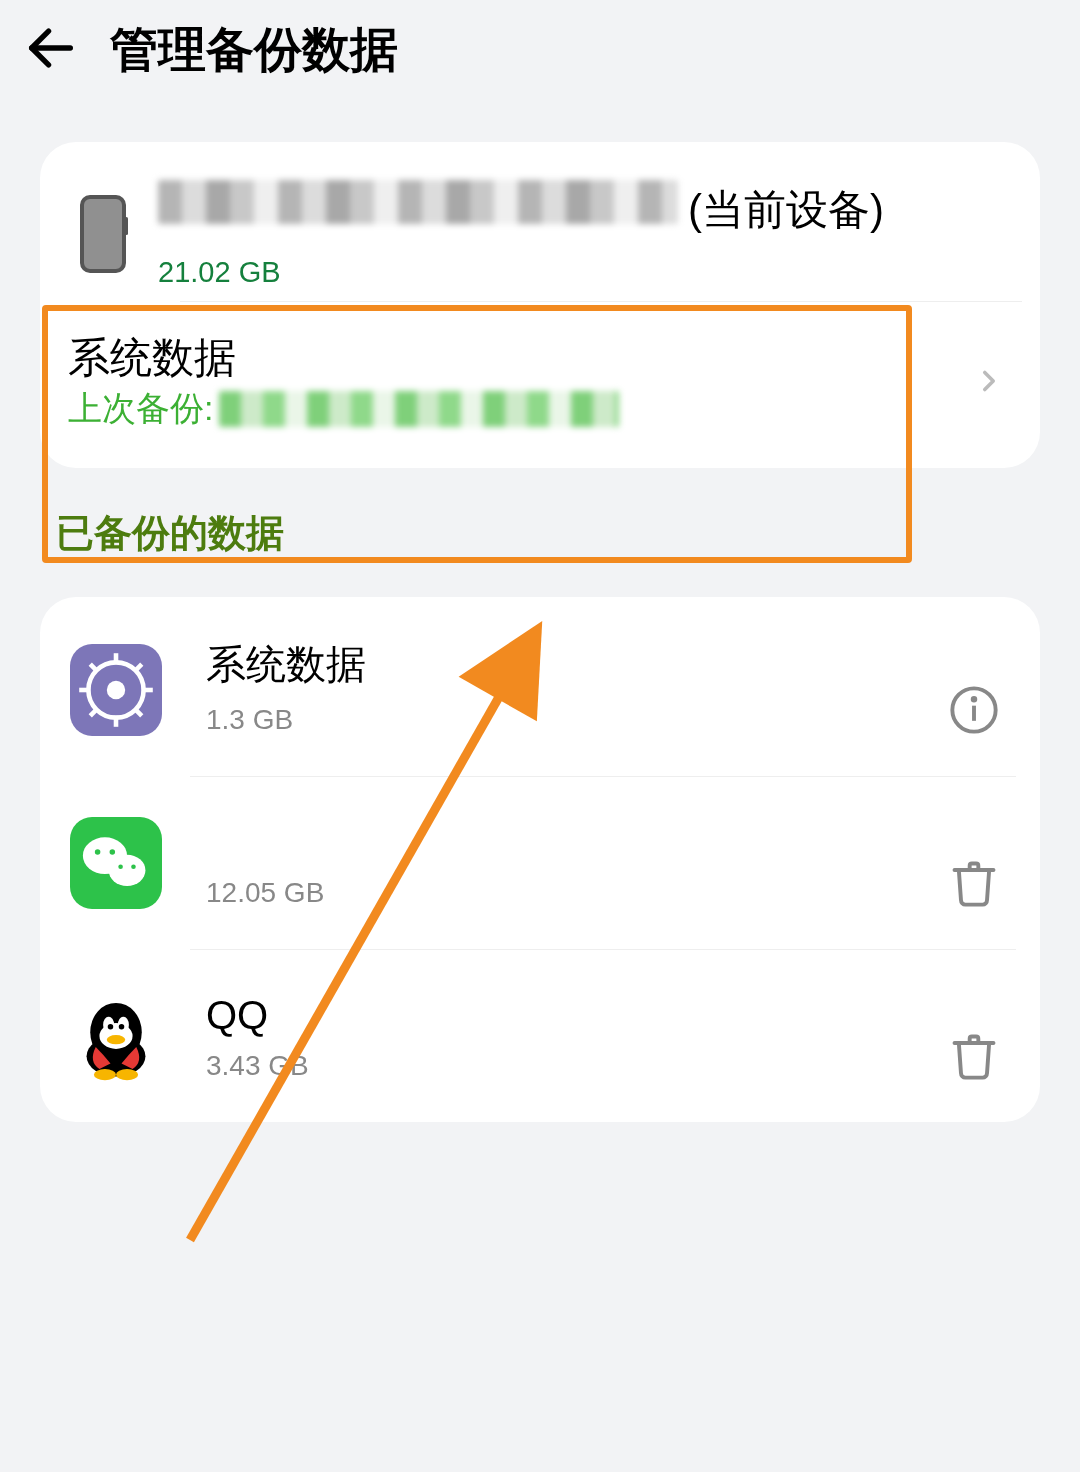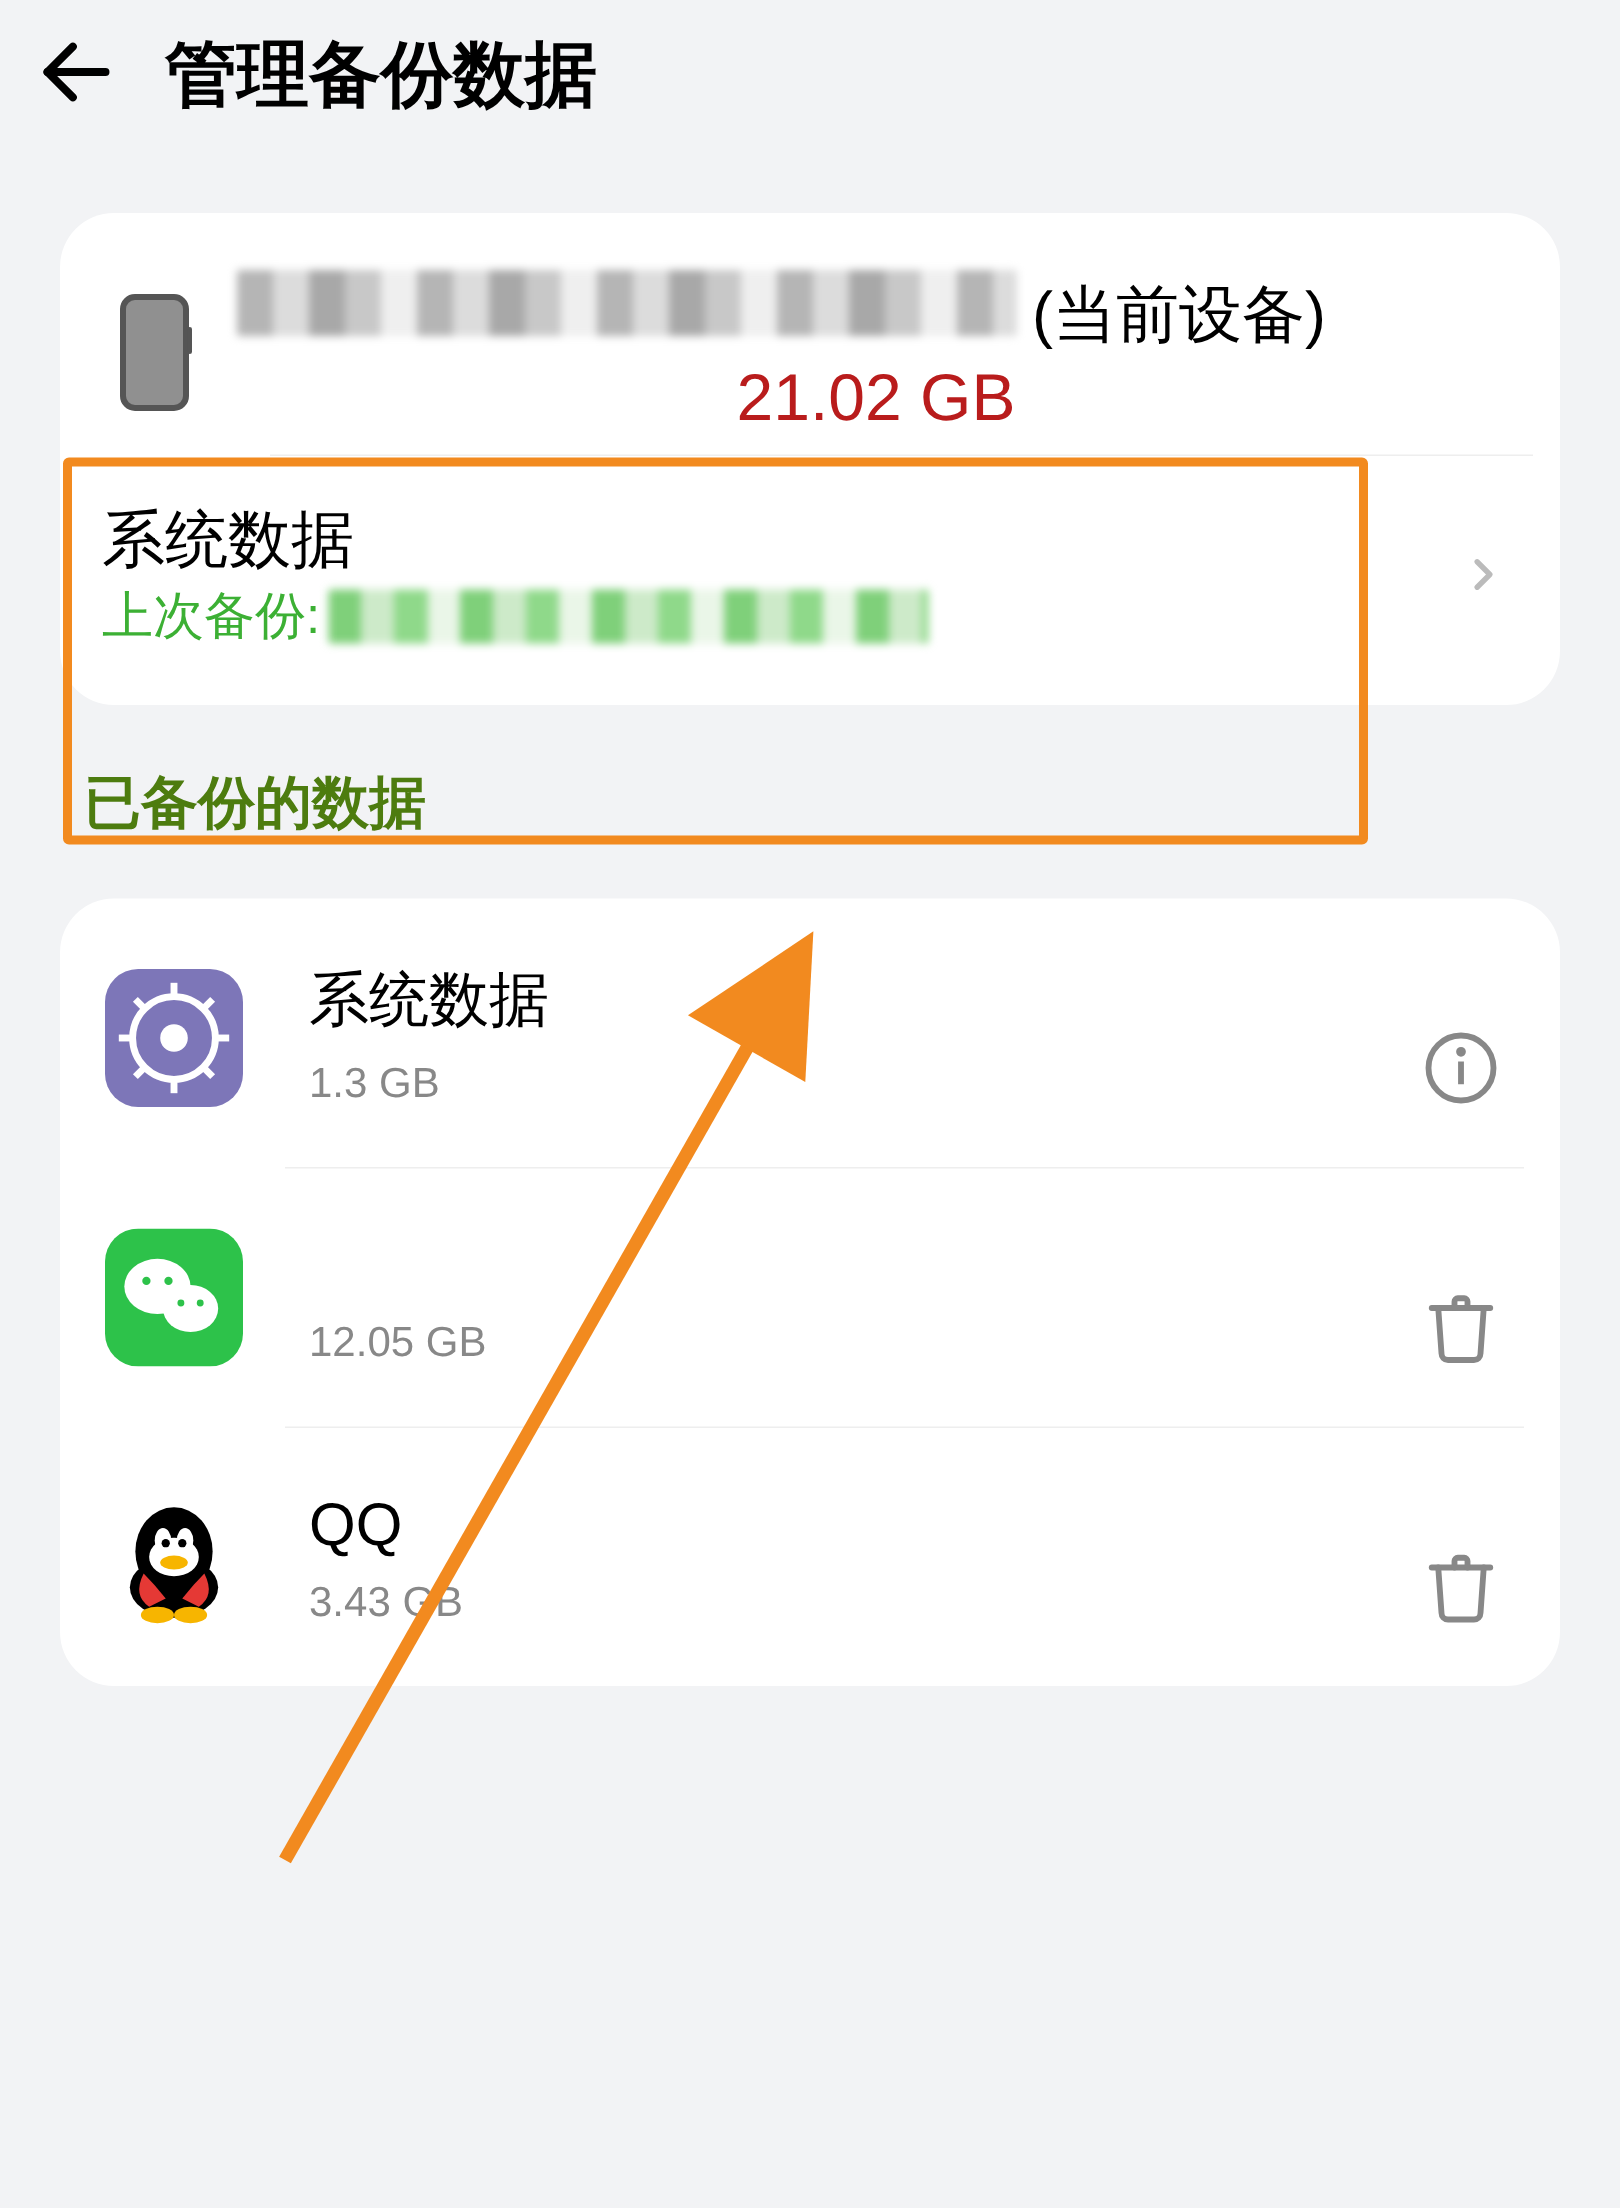--- a/index.html
+++ b/index.html
@@ -23,21 +23,20 @@
       background: #fff;
       margin: 30px 40px 0 40px;
       border-radius: 36px;
       padding: 0;
     }
     .device {
       display: flex;
       align-items: center;
       padding: 38px 30px 12px 30px;
       gap: 32px;
-      text-align: center;
     }
     .device-icon {
       width: 46px; height: 78px; border: 4px solid #555; border-radius: 10px;
       position: relative; background: #909090;
       flex-shrink: 0; margin-left: 10px;
     }
     .device-icon::after {
       content: ""; position: absolute; right: -6px; top: 18px; width: 3px; height: 18px; background: #555; border-radius: 2px;
     }
     .device-texts { flex: 1; }
@@ -46,21 +45,21 @@
     }
     .redacted-gray {
       display: inline-block; height: 44px; border-radius: 2px;
       background:
         repeating-linear-gradient(90deg,
           #b5b5b5 0 24px, #dcdcdc 24px 48px, #a8a8a8 48px 72px,
           #c8c8c8 72px 96px, #efefef 96px 120px);
       filter: blur(3px);
       vertical-align: middle;
     }
-    .device-size { font-size: 44px; color: #b91c1c; margin-top: 1px; }
+    .device-size { font-size: 29px; color: #15803d; margin-top: 16px; }
     .divider { height: 1px; background: #eee; margin-left: 140px; margin-right: 18px; }
     .restore {
       display: flex; align-items: center; justify-content: space-between;
       padding: 28px 22px 36px 28px;
       position: relative;
     }
     .restore-left { flex: 1; }
     .restore-title { font-size: 42px; color: #000; font-weight: 500; }
     .restore-sub {
       font-size: 34px; display: flex; align-items: center; gap: 6px;

